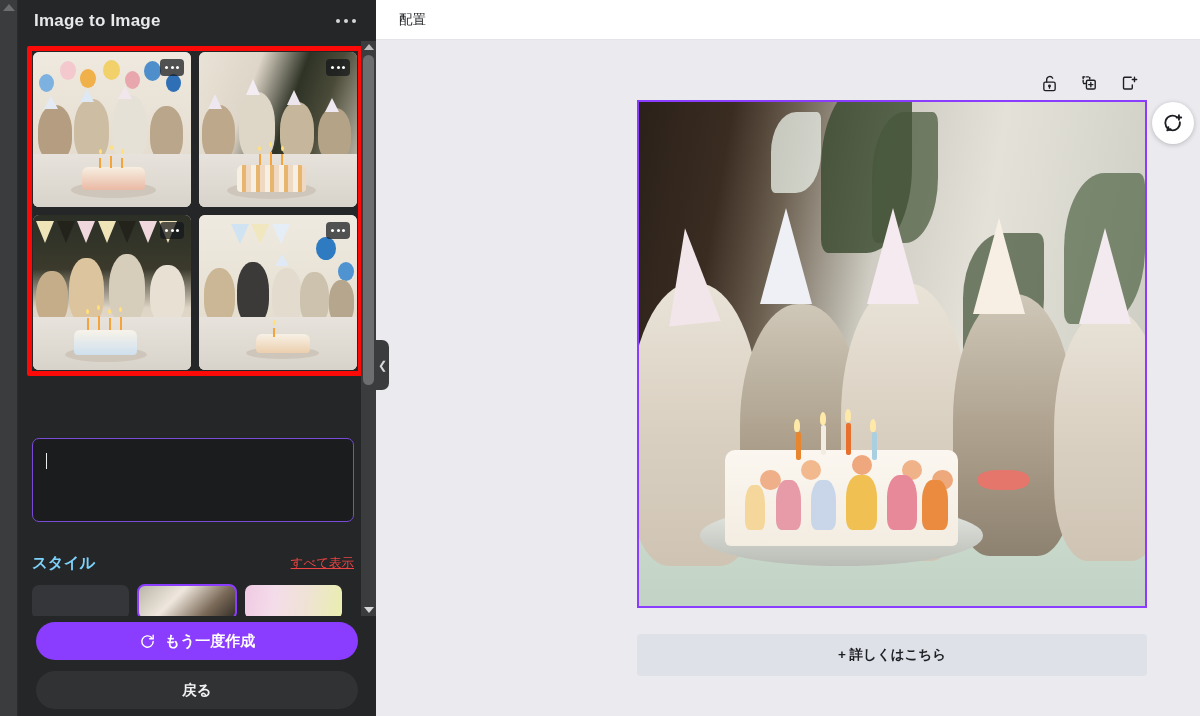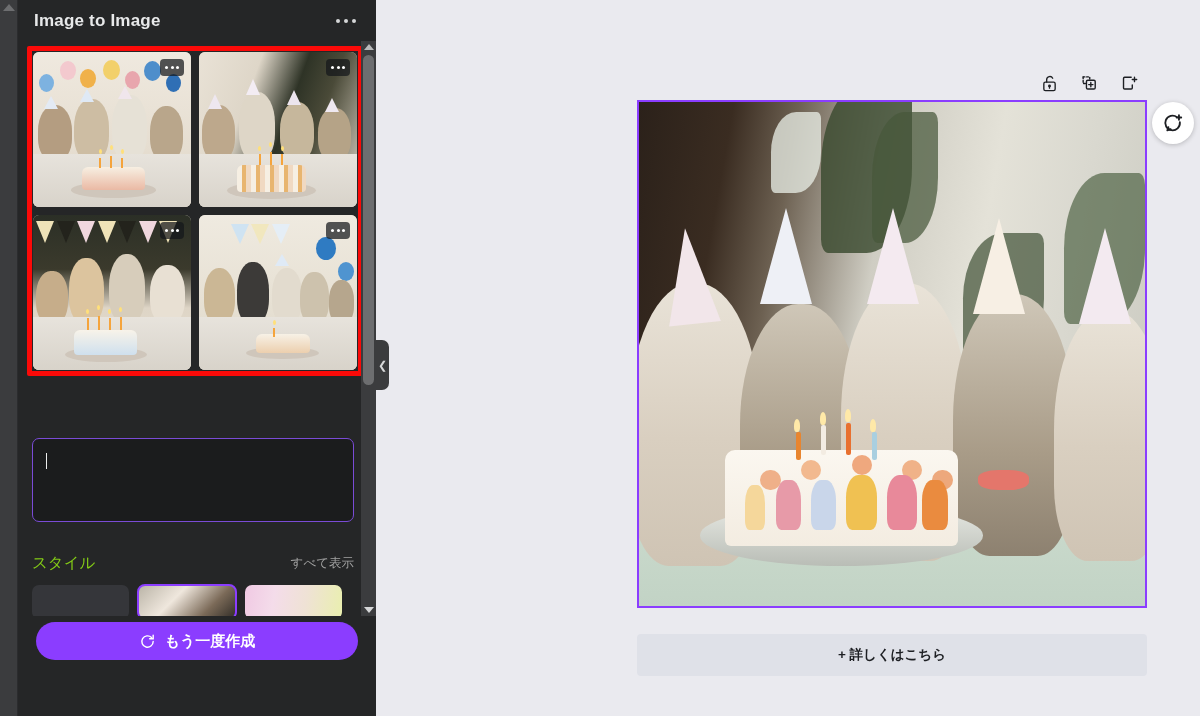--- a/index.html
+++ b/index.html
@@ -159,22 +159,22 @@
   .caret {
     display:inline-block;width:1px;height:16px;background:#eceded;
     vertical-align:-3px;margin-left:1px;
   }
 
   
   .style-head {
     position:absolute; left:14px; top:512px; width:322px;
     display:flex; align-items:center; justify-content:space-between;
   }
-  .style-title { color:#84cc16; font-size:15.5px; font-weight:normal; }
-  .style-all   { color:#a3a3a3; font-size:12.5px; cursor:pointer; }
+  .style-title { color:#7dd3fc; font-size:15.5px; font-weight:bold; }
+  .style-all   { color:#ef4444; font-size:12.5px; cursor:pointer;text-decoration:underline; }
   .style-row {
     position:absolute; left:14px; top:544px; width:310px; height:34px;
     display:flex; gap:9px;
   }
   .style-chip {
     width:100px; height:34px; border-radius:7px;
     background:#35363a; overflow:hidden; position:relative; cursor:pointer;
   }
   .style-chip.sel { outline:2px solid #8b3dff; outline-offset:-1px; }
   .style-chip.c2 { background: linear-gradient(135deg,#b9b3a6 0%, #efe7dd 38%, #7b6a58 72%, #2e2a25 100%); }
@@ -495,29 +495,33 @@
     </div>
 
     <div class="panel-actions">
       <button class="btn-primary">
         <svg width="17" height="17" viewBox="0 0 24 24" fill="none" stroke="#ffffff" stroke-width="2" stroke-linecap="round">
           <path d="M20 12a8 8 0 1 1-2.3-5.6"></path>
           <polyline points="20 3 20 8 15 8"></polyline>
         </svg>
         <span>もう一度作成</span>
       </button>
+      <button class="btn-secondary">戻る</button>
     </div>
   </div>
 
   <div class="collapse-handle">
     <span>❮</span>
   </div>
 
   <div class="stage">
 
+    <div class="stage-header">
+      <div class="stage-header-title">配置</div>
+    </div>
 
     <div class="stage-toolbar">
       <div class="tool-btn">
         <svg width="17" height="19" viewBox="0 0 24 26" fill="none" stroke="#1d1f23" stroke-width="1.9" stroke-linecap="round" stroke-linejoin="round">
           <rect x="4" y="11" width="16" height="12" rx="2.2"></rect>
           <path d="M8 11V7.5A4.5 4.5 0 0 1 16.5 5.6"></path>
           <circle cx="12" cy="16.4" r="1.1" fill="#1d1f23"></circle>
           <path d="M12 17.4v2.2"></path>
         </svg>
       </div>

